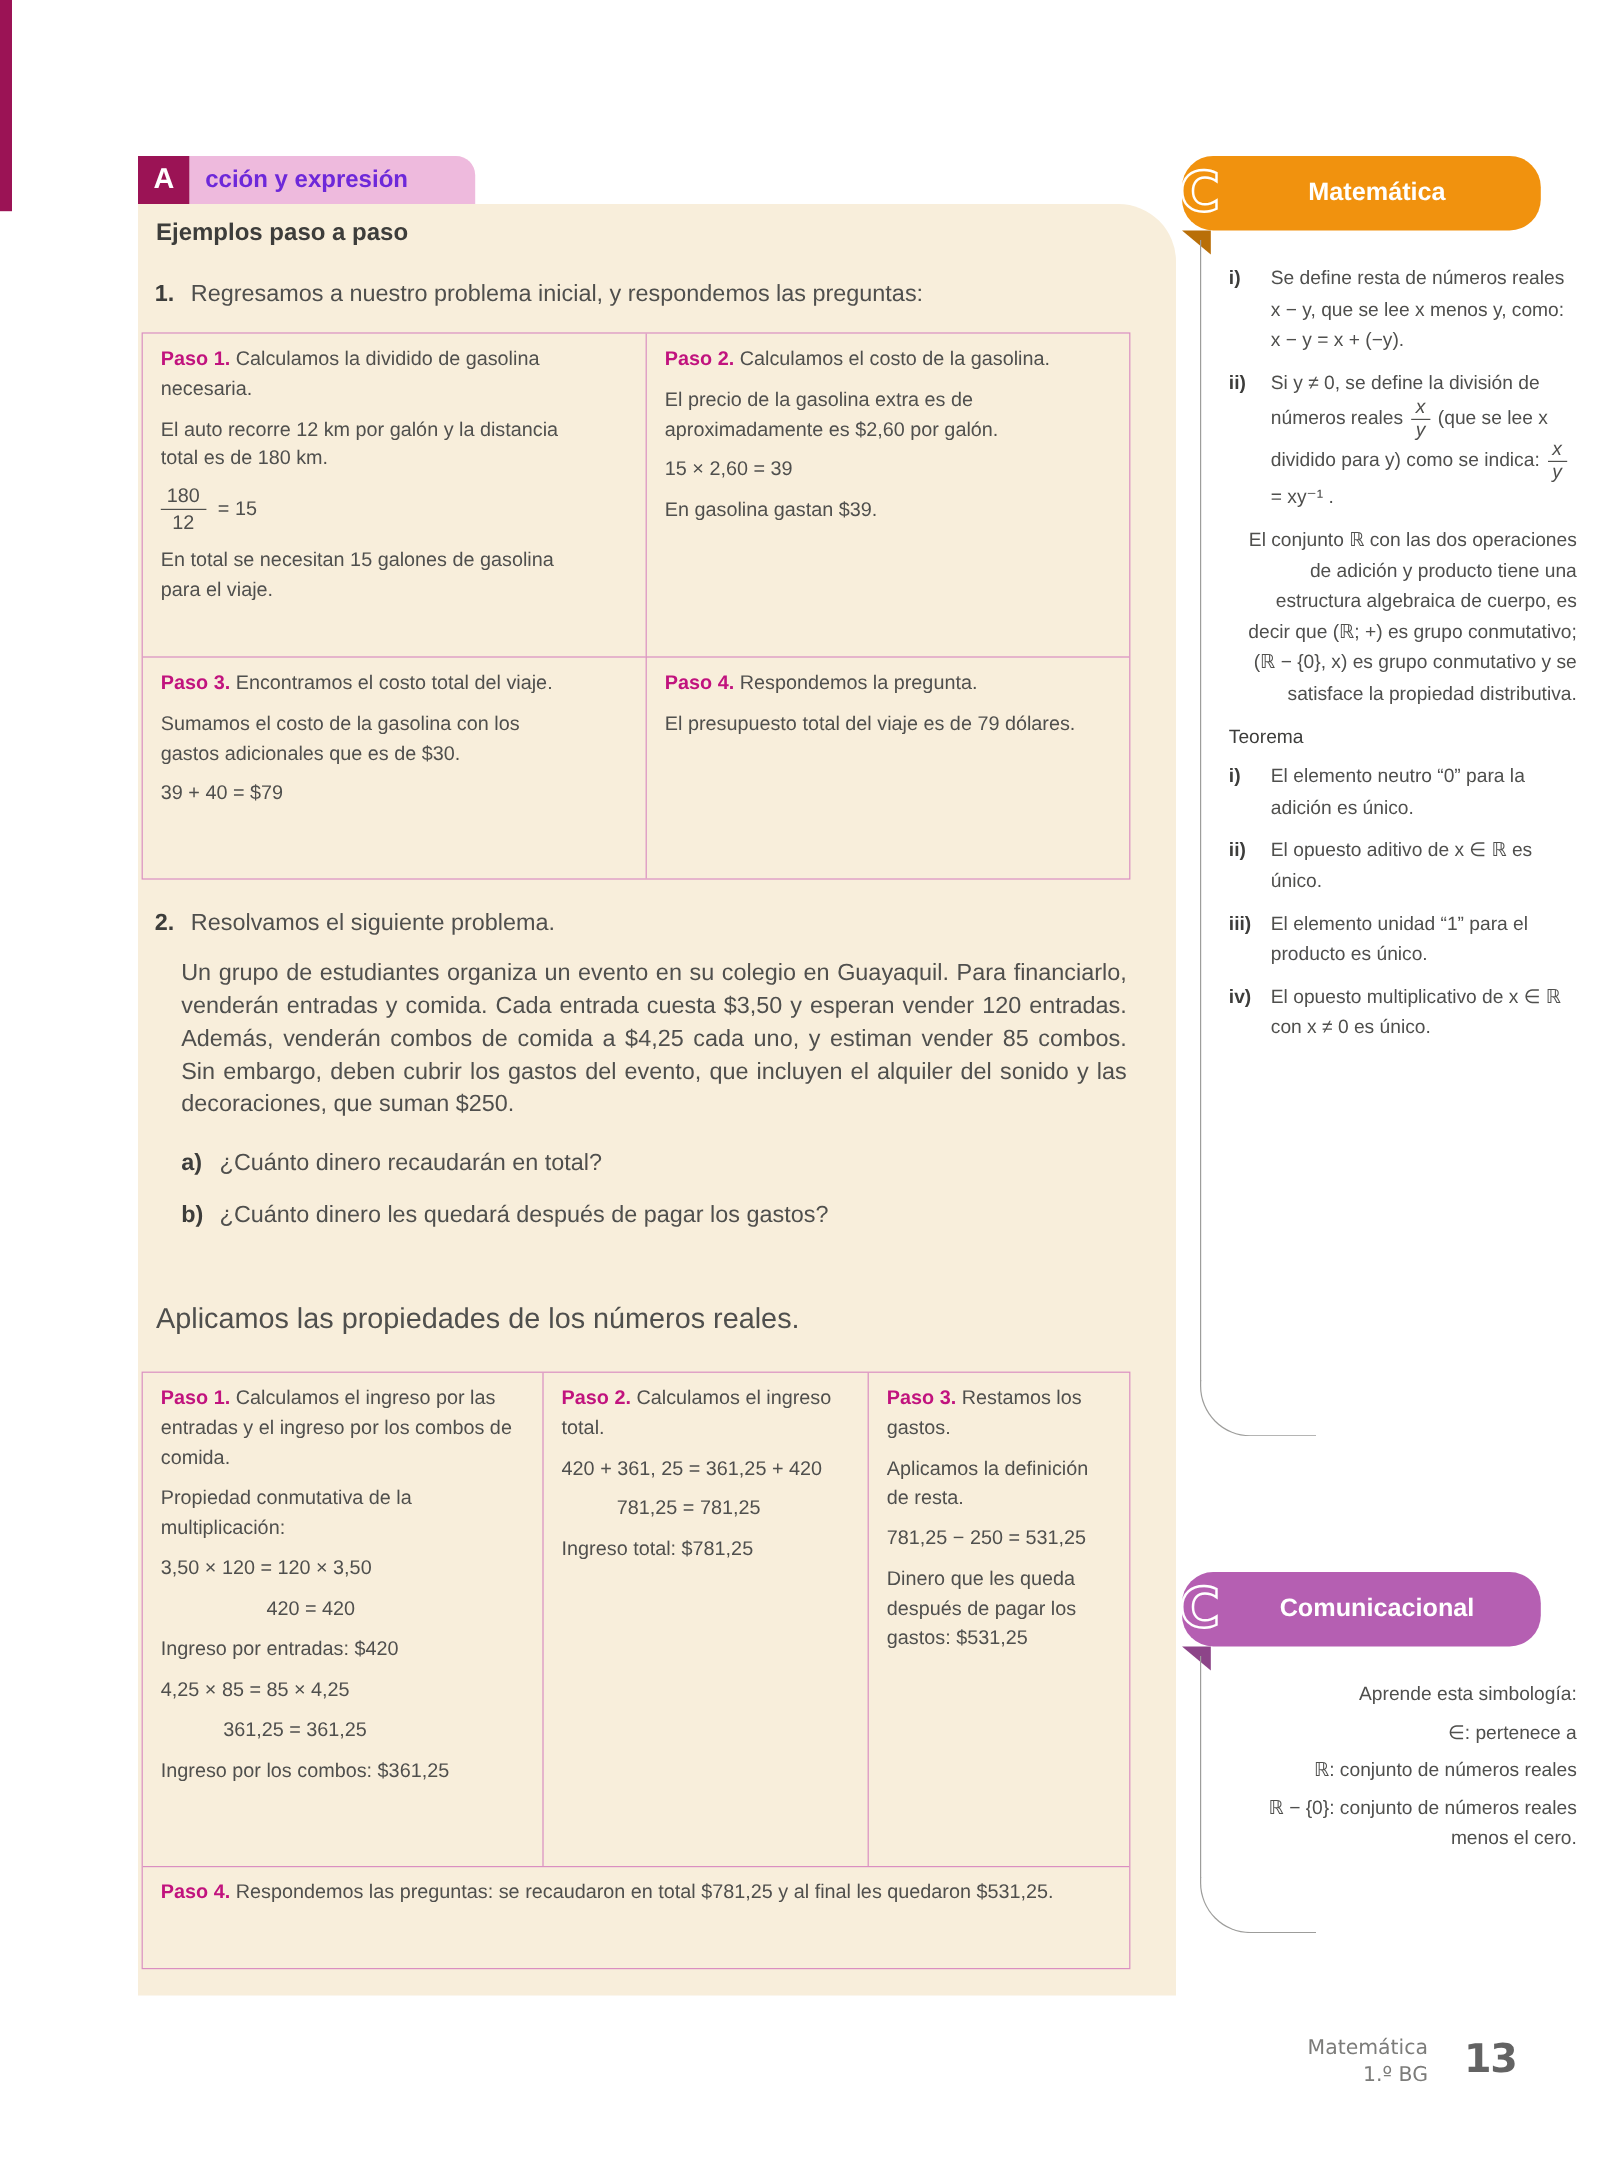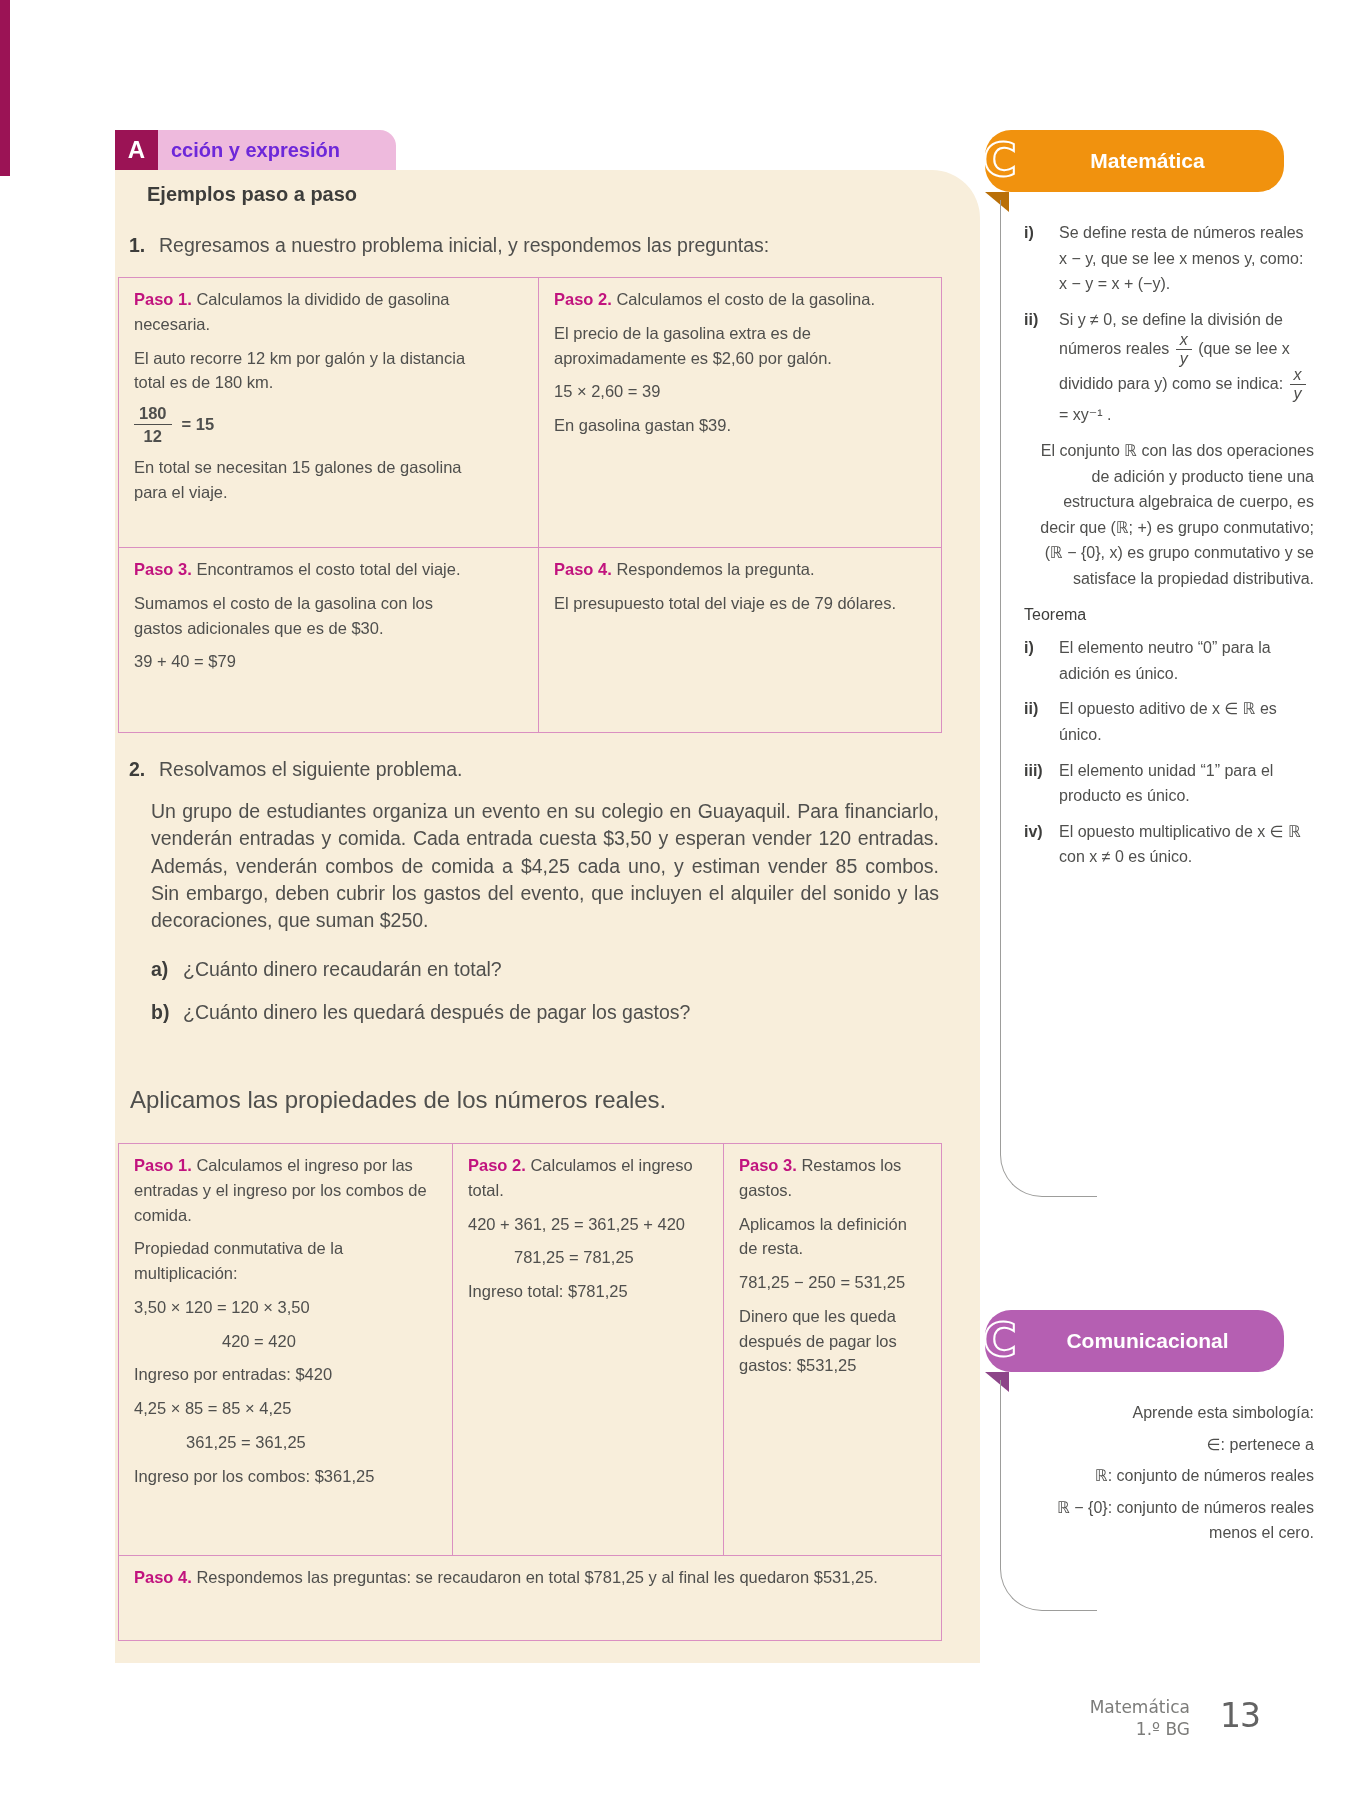--- a/index.html
+++ b/index.html
@@ -42,21 +42,21 @@
   .span-all{grid-column:1 / -1;}
   .paso{font-weight:bold;color:#c1137e;}
   .narrow{padding-right:72px;}
   .ind1{padding-left:88px;}
   .ind2{padding-left:52px;}
   .ind3{padding-left:46px;}
 
   .frac{display:inline-flex;flex-direction:column;text-align:center;vertical-align:middle;line-height:1.1;}
   .frac .fn{border-bottom:1.5px solid #4f4f4d;padding:0 5px 2px;}
   .frac .fd{padding-top:2px;}
-  .fracline{display:flex;align-items:center;gap:10px;margin:2px 0 10px 0;font-weight:bold;}
+  .fracline{display:flex;align-items:center;gap:10px;margin:2px 0 10px 0;}
   .sfrac{display:inline-flex;flex-direction:column;text-align:center;vertical-align:middle;
     line-height:1;font-style:italic;margin:0 2px;}
   .sfrac .fn{border-bottom:1px solid #4f4f4d;padding:0 4px 1px;}
   .sfrac .fd{padding-top:1px;}
 
   
   .sb{position:absolute;left:985px;width:350px;}
   .sb-header{position:relative;height:62px;border-radius:26px;color:#fff;font-weight:bold;
     font-size:21px;display:flex;align-items:center;justify-content:center;padding-left:26px;width:273px;}
   .sb-header.orange{background:#f1920e;}
@@ -80,36 +80,36 @@
   .si{display:flex;margin-bottom:10px;}
   .si .rn{font-weight:bold;color:#3d3d3b;width:35px;flex:0 0 35px;}
   .si .bd{flex:1;}
   .sp{margin:0 0 10px 12px;text-align:right;}
   .tt{margin:2px 0 8px 0;color:#3d3d3b;}
 
   
   .footer{position:absolute;left:1040px;top:1696px;display:flex;align-items:flex-start;}
   .f-block{width:150px;text-align:right;font-size:17px;color:#7c7c7a;line-height:1.3;
     font-family:"DejaVu Sans","Liberation Sans",sans-serif;}
-  .f-page{margin-left:30px;font-size:33px;font-weight:400;color:#636363;letter-spacing:-1px;
+  .f-page{margin-left:30px;font-size:33px;font-weight:700;color:#636363;letter-spacing:-1px;
     font-family:"DejaVu Sans",sans-serif;}
 </style>
 </head>
 <body>
 
 <div class="left-bar"></div>
 
 <div class="tab">
   <div class="a-box">A</div>
   <div class="label">cción y expresión</div>
 </div>
 
 <div class="panel">
 
-  <div class="abs h2" style="left:32px;top:13px;">Ejemplos paso a paso</div>
+  <div class="abs h2" style="left:15px;top:13px;">Ejemplos paso a paso</div>
 
   <div class="abs li-row" style="left:14px;top:64px;width:830px;">
     <span class="num">1.</span>
     <span>Regresamos a nuestro problema inicial, y respondemos las preguntas:</span>
   </div>
 
   <div class="abs stable t1" style="left:3px;top:107px;">
     <div class="cell narrow">
       <p><span class="paso">Paso 1.</span> <span>Calculamos la dividido de gasolina necesaria.</span></p>
       <p>El auto recorre 12 km por galón y la distancia total es de 180 km.</p>

